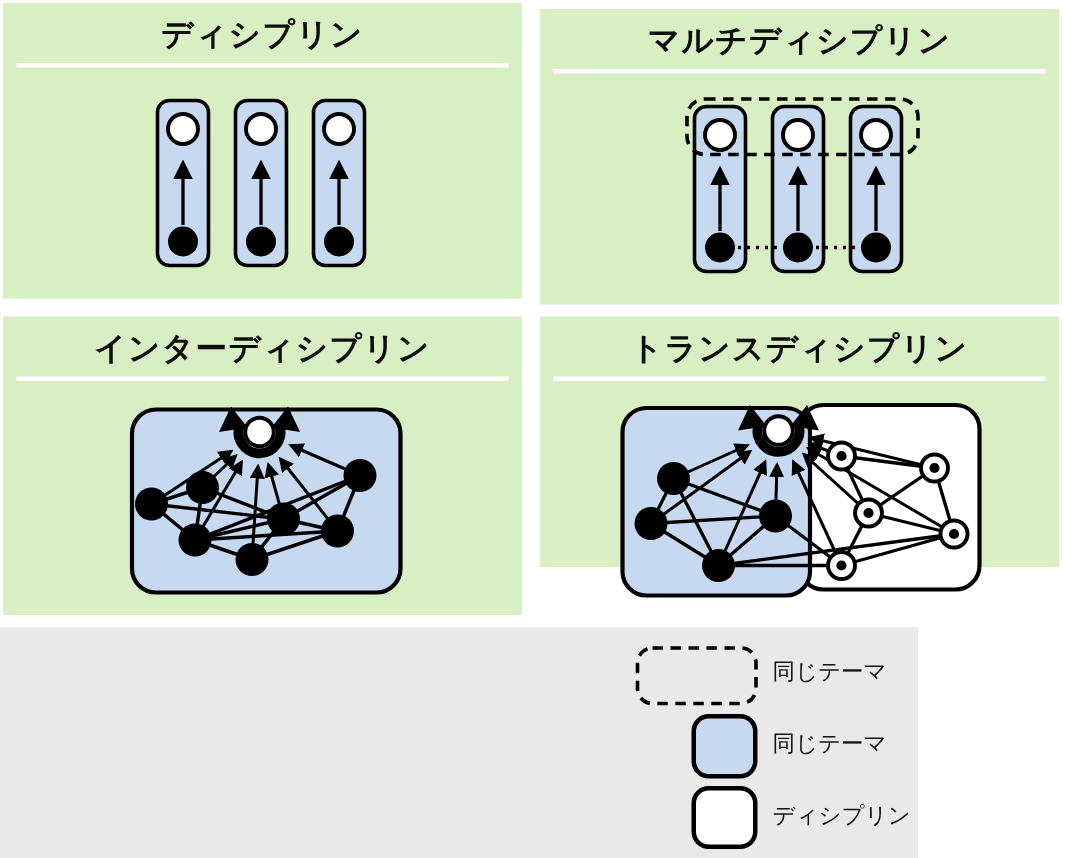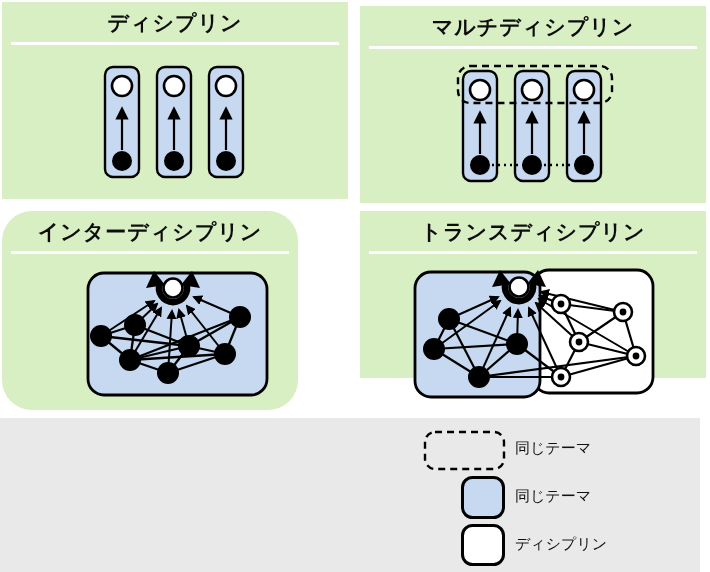--- a/index.html
+++ b/index.html
@@ -8,21 +8,21 @@
     font-family:"Liberation Sans","DejaVu Sans",sans-serif;color:#000;
   }
   .panel{position:absolute;background:#d8eec3;}
   .panel-title{
     position:absolute;top:7px;left:0;width:100%;text-align:center;
     font-size:21px;font-weight:bold;letter-spacing:1px;color:#0d0d0d;
   }
   .title-rule{position:absolute;top:40px;left:9px;right:9px;height:3px;background:#ffffff;}
   .diagram{position:absolute;left:0;top:45px;}
   #legend{
-    position:absolute;left:0;top:418px;width:700px;height:154px;background:#e9e9e9;
+    position:absolute;left:0;top:418px;width:612px;height:154px;background:#e9e9e9;
   }
   .rlabel{position:absolute;left:515px;font-size:15px;color:#111;white-space:nowrap;transform:translateY(-50%);}
   .rsym{position:absolute;}
   svg{display:block;}
 </style>
 </head>
 <body>
 
 <div id="stage">
 
@@ -90,21 +90,21 @@
         <circle cx="120" cy="39" r="10" fill="#fff" stroke="#000" stroke-width="2.6"></circle>
         <circle cx="172" cy="39" r="10" fill="#fff" stroke="#000" stroke-width="2.6"></circle>
         <circle cx="224" cy="39" r="10" fill="#fff" stroke="#000" stroke-width="2.6"></circle>
         <circle cx="120" cy="114" r="10" fill="#000"></circle>
         <circle cx="172" cy="114" r="10" fill="#000"></circle>
         <circle cx="224" cy="114" r="10" fill="#000"></circle>
       </g>
     </svg>
   </div>
 
-  <div class="panel" style="left:2px;top:211px;width:296px;height:199px;border-radius:30px;">
+  <div class="panel" style="left:2px;top:211px;width:346px;height:199px;">
     <div class="panel-title">インターディシプリン</div>
     <div class="title-rule"></div>
     <svg class="diagram" width="346" height="154" viewBox="0 0 346 154">
       <defs>
         <marker id="ar3" markerWidth="5" markerHeight="5" refX="4" refY="2.5" orient="auto" markerUnits="strokeWidth">
           <path d="M0,0 L5,2.5 L0,5 z" fill="#000"></path>
         </marker>
       </defs>
       <rect x="86" y="17" width="179" height="122" rx="16" fill="#c6d9f0" stroke="#000" stroke-width="2.8"></rect>
       <g stroke="#000" stroke-width="2.3">

